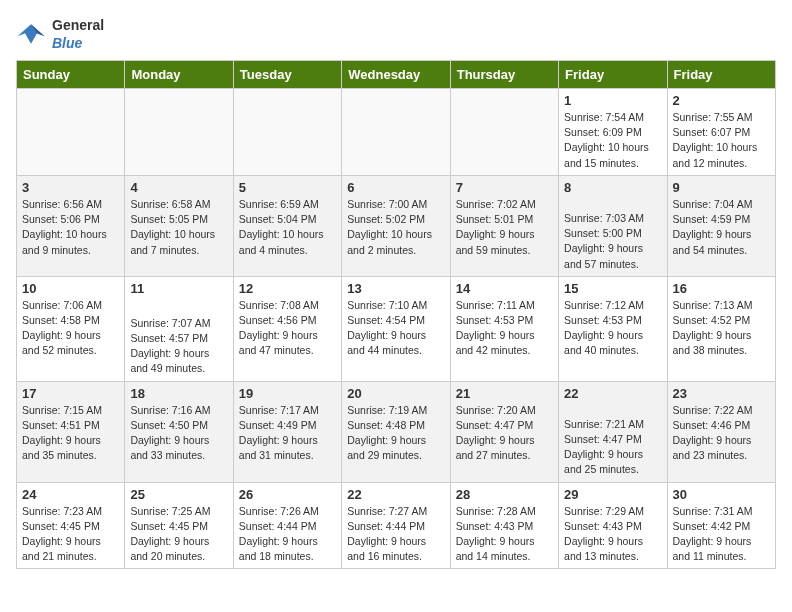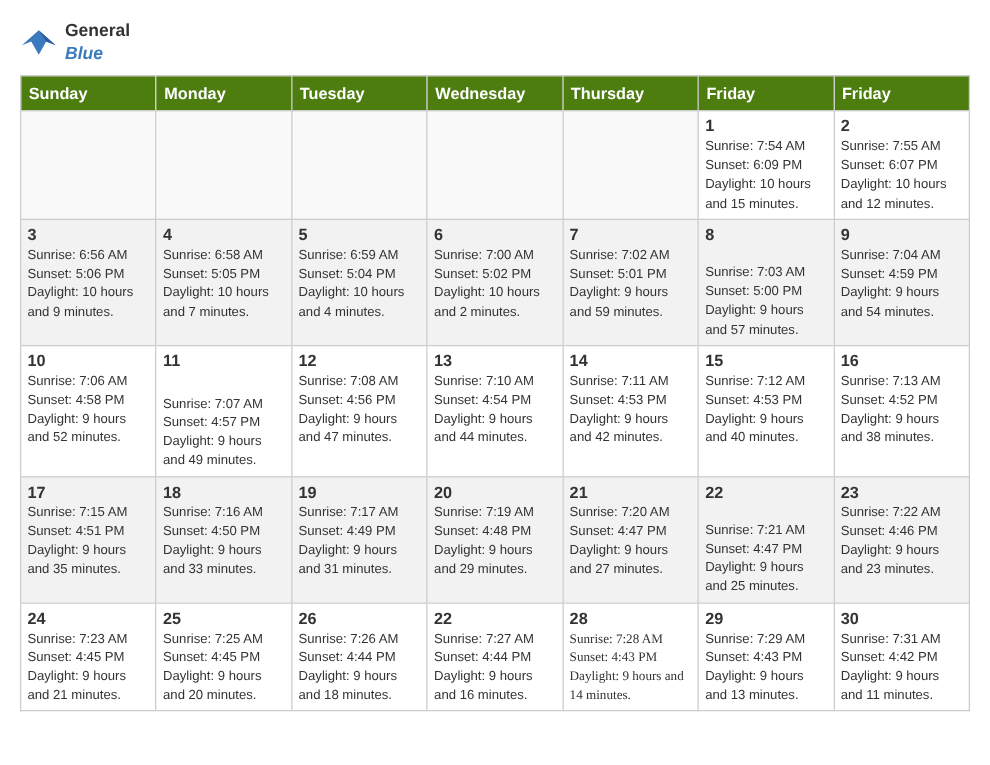--- a/index.html
+++ b/index.html
@@ -278,21 +278,21 @@
 Daylight: 9 hours and 18 minutes.</div>
         </td>
         <td>
           <div class="day-number">22</div>
           <div class="day-info" style="white-space: pre-line;">Sunrise: 7:27 AM
 Sunset: 4:44 PM
 Daylight: 9 hours and 16 minutes.</div>
         </td>
         <td>
           <div class="day-number">28</div>
-          <div class="day-info" style="white-space: pre-line; font-family: Liberation Serif, serif;">Sunrise: 7:28 AM
+          <div class="day-info" style="white-space: pre-line;">Sunrise: 7:28 AM
 Sunset: 4:43 PM
 Daylight: 9 hours and 14 minutes.</div>
         </td>
         <td>
           <div class="day-number">29</div>
           <div class="day-info" style="white-space: pre-line;">Sunrise: 7:29 AM
 Sunset: 4:43 PM
 Daylight: 9 hours and 13 minutes.</div>
         </td>
         <td>

